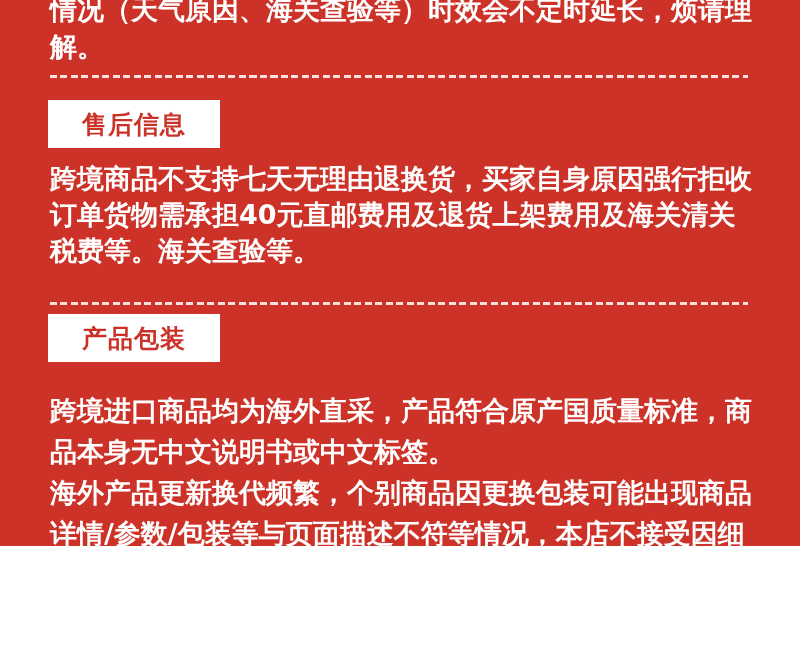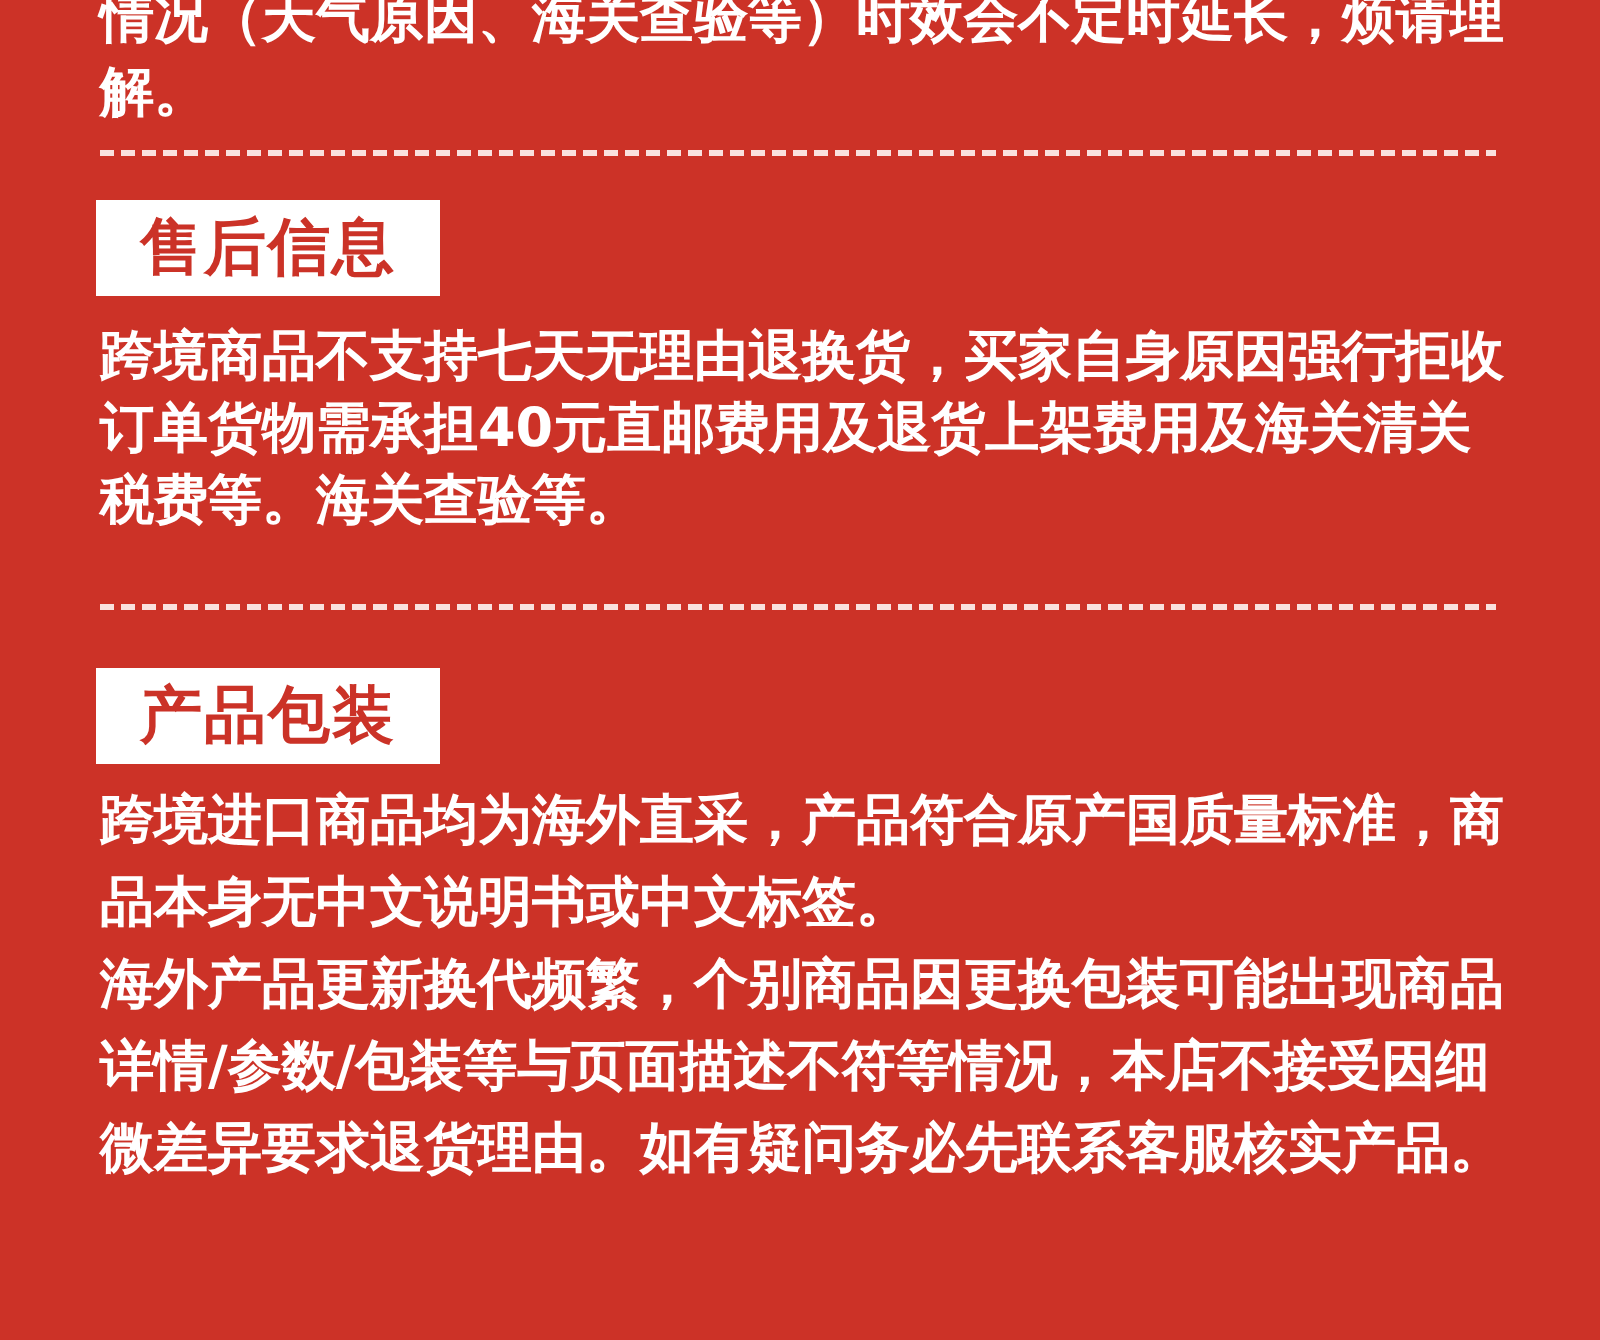--- a/index.html
+++ b/index.html
@@ -8,21 +8,21 @@
   }
   body {
     width: 800px;
     height: 670px;
     overflow: hidden;
     font-family: "DejaVu Sans", sans-serif;
   }
   .canvas {
     position: relative;
     width: 800px;
-    height: 670px;
+    height: 546px;
     background: #CC3227;
     overflow: hidden;
   }
   .body-text {
     position: absolute;
     margin: 0;
     color: #FFFFFF;
     font-weight: bold;
     font-size: 27px;
     white-space: pre;
@@ -61,25 +61,25 @@
     position: absolute;
     left: 48px;
     width: 172px;
     height: 48px;
     background: #FFFFFF;
     display: flex;
     align-items: center;
     justify-content: center;
   }
   .heading-box-1 { top: 100px; }
-  .heading-box-2 { top: 334px; }
+  .heading-box-2 { top: 314px; }
   .heading-text {
     color: #CB3227;
     font-weight: bold;
-    font-size: 31px;
+    font-size: 25px;
     letter-spacing: 1px;
     white-space: pre;
   }
 </style>
 </head>
 <body>
 
 <div class="canvas">
 
   <p class="body-text top-note">情况（天气原因、海关查验等）时效会不定时延长，烦请理

